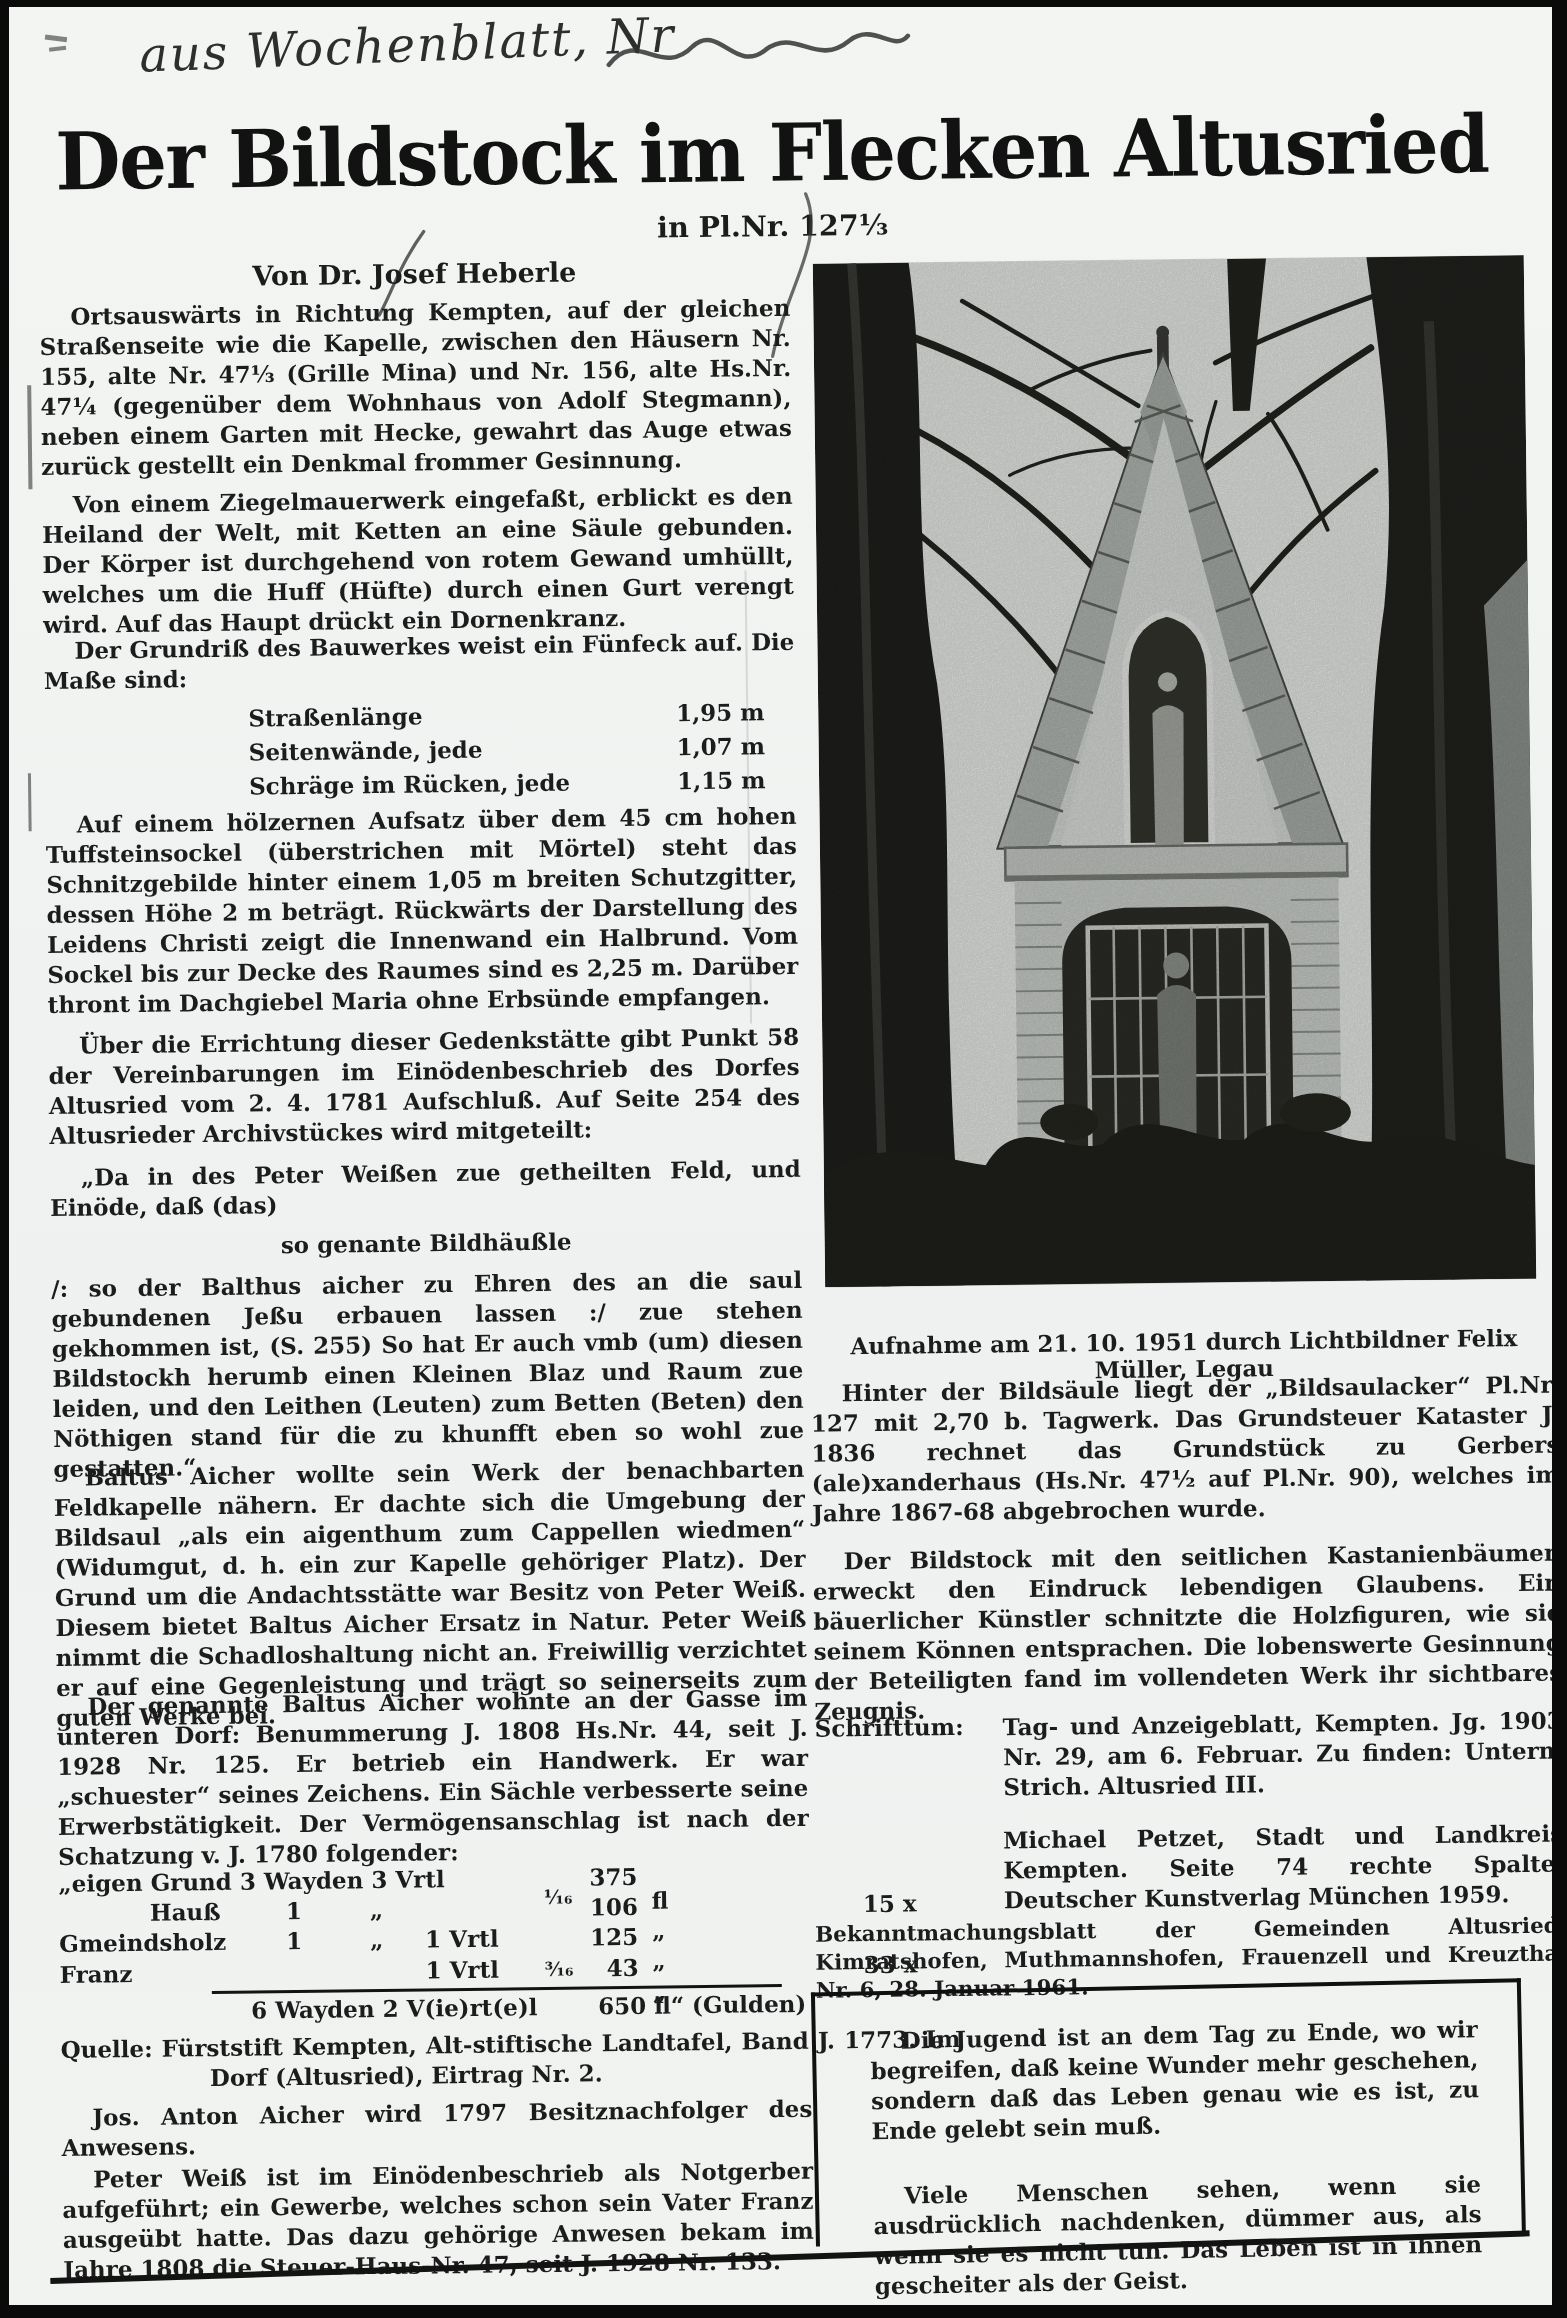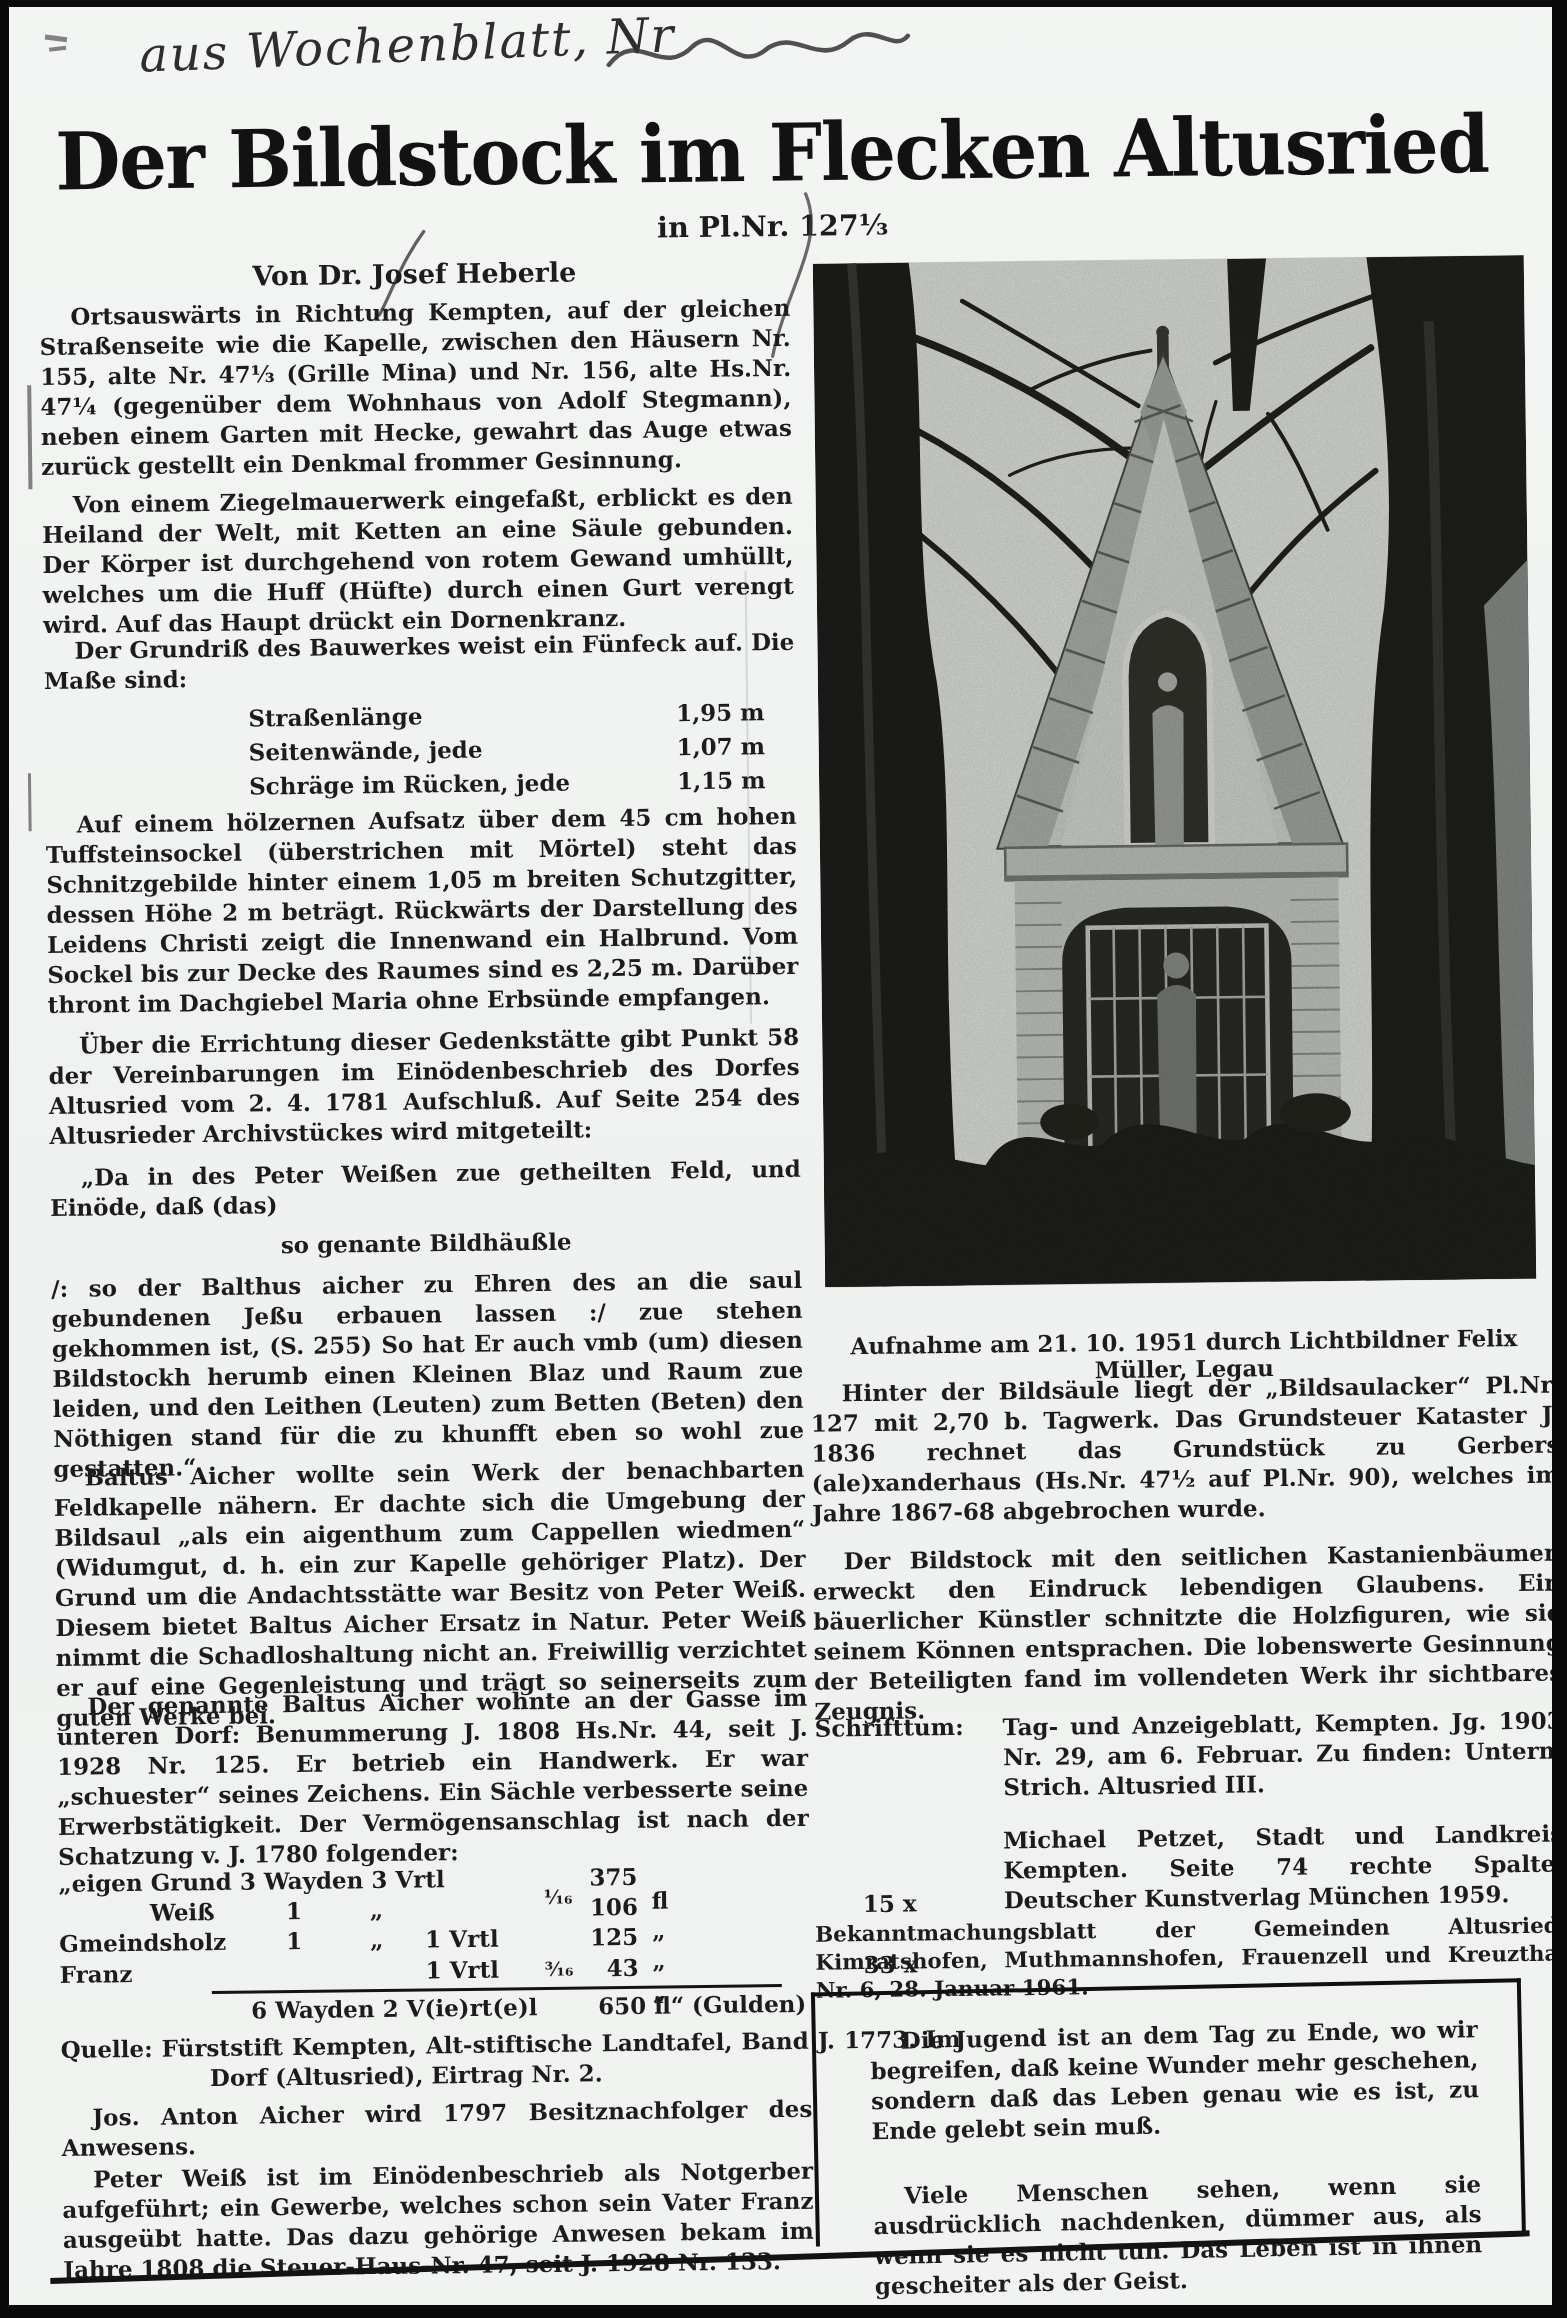--- a/index.html
+++ b/index.html
@@ -91,21 +91,21 @@
   <p class="abs body-text" style="left:49px;top:1454px;width:751px;">Baltus Aicher wollte sein Werk der benachbarten Feldkapelle nähern. Er dachte sich die Umgebung der Bildsaul „als ein aigenthum zum Cappellen wiedmen“ (Widumgut, d. h. ein zur Kapelle gehöriger Platz). Der Grund um die Andachtsstätte war Besitz von Peter Weiß. Diesem bietet Baltus Aicher Ersatz in Natur. Peter Weiß nimmt die Schadloshaltung nicht an. Freiwillig verzichtet er auf eine Gegenleistung und trägt so seinerseits zum guten Werke bei.</p>
   <p class="abs body-text" style="left:49px;top:1683px;width:751px;">Der genannte Baltus Aicher wohnte an der Gasse im unteren Dorf: Benummerung J. 1808 Hs.Nr. 44, seit J. 1928 Nr. 125. Er betrieb ein Handwerk. Er war „schuester“ seines Zeichens. Ein Sächle verbesserte seine Erwerbstätigkeit. Der Vermögensanschlag ist nach der Schatzung v. J. 1780 folgender:</p>
 
   <div>
     <div class="v-row" style="top:1861px;">
       <span class="v-item">„eigen Grund 3 Wayden 3 Vrtl</span>
       <span class="v-amt">375</span>
       <span class="v-unit">fl</span>
     </div>
     <div class="v-row" style="top:1891px;">
-      <span class="v-item-ind" style="position:absolute;">Weiß</span>
+      <span class="v-item-ind" style="position:absolute;">Hauß</span>
       <span class="v-qty">1</span>
       <span class="v-ditto">„</span>
       <span class="v-frac">¹⁄₁₆</span>
       <span class="v-amt">106</span>
       <span class="v-unit">„</span>
       <span class="v-extra">15 x</span>
     </div>
     <div class="v-row" style="top:1921px;">
       <span class="v-item">Gmeindsholz</span>
       <span class="v-qty">1</span>

